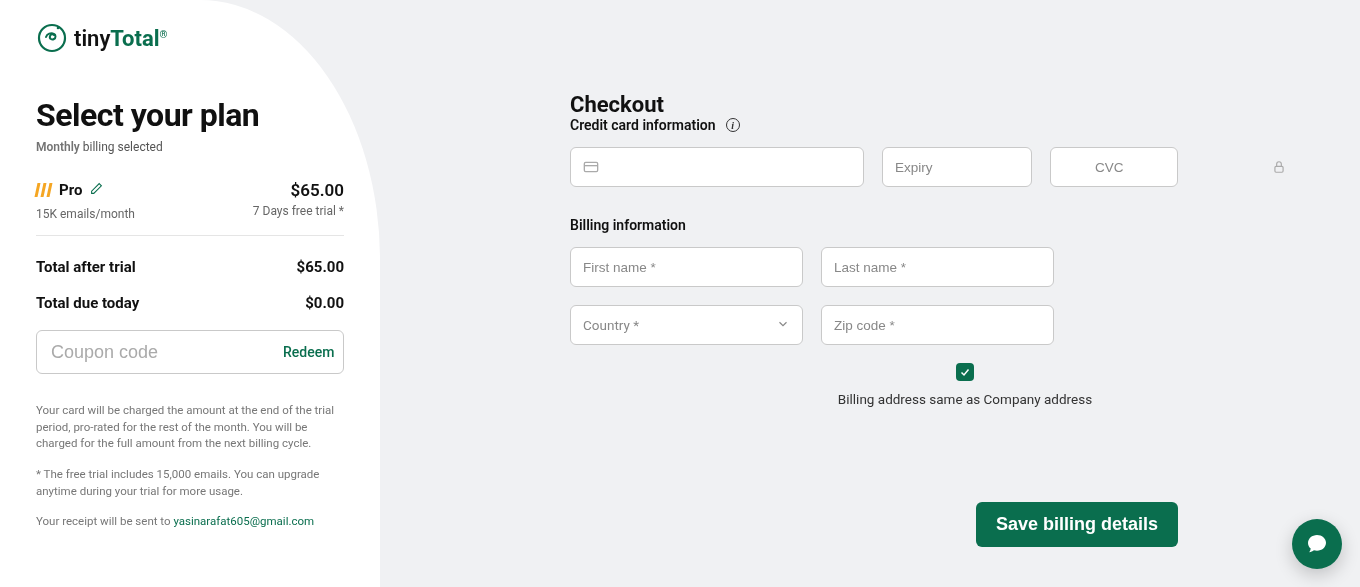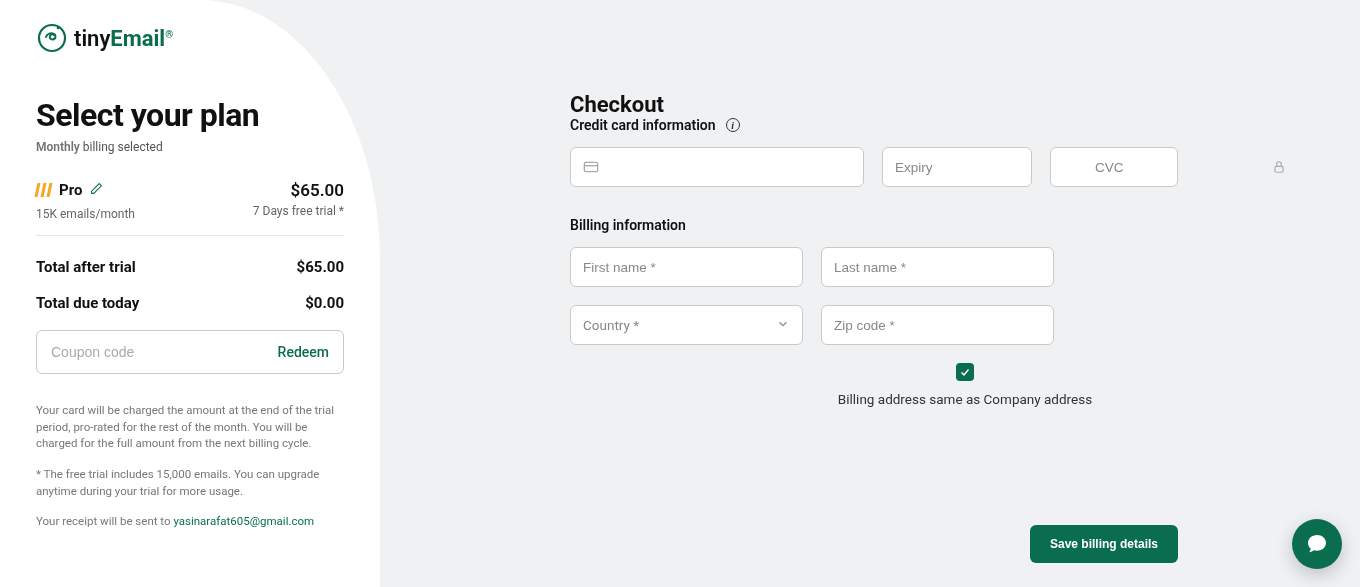--- a/index.html
+++ b/index.html
@@ -56,21 +56,21 @@
     .plan-trial { font-size: 12px; color: #666; margin-top: 4px; }
     .total-row {
       display: flex; justify-content: space-between; font-size: 15px; font-weight: 700;
       color: #111; margin-bottom: 18px;
     }
     .coupon-wrap {
       display: flex; align-items: center; border: 1px solid #c9c9c9; border-radius: 6px;
       padding: 0 14px; height: 44px; margin-top: 6px; margin-bottom: 28px;
     }
     .coupon-input {
-      flex: 1; border: none; outline: none; font-size: 14px; color: #333; background: transparent;
+      flex: 1; border: none; outline: none; font-size: 18px; color: #333; background: transparent;
     }
     .coupon-input::placeholder { color: #aaa; }
     .redeem { color: #0a6e4e; font-size: 14px; font-weight: 500; cursor: pointer; }
     .footnote { font-size: 11.5px; color: #777; line-height: 1.45; margin-bottom: 14px; }
     .footnote a { color: #0a6e4e; text-decoration: none; }
     
     .main {
       position: absolute; left: 380px; top: 0; right: 0; bottom: 0;
       padding: 92px 0 0 190px;
     }
@@ -103,23 +103,23 @@
     .select-field { justify-content: space-between; cursor: pointer; }
     .chev { color: #888; }
     .checkbox-row { display: flex; align-items: center; gap: 10px; margin-top: 14px; flex-direction: column; }
     .cb {
       width: 18px; height: 18px; background: #0a6e4e; border-radius: 4px;
       display: flex; align-items: center; justify-content: center; color: #fff;
       font-size: 12px; cursor: pointer;
     }
     .cb-label { font-size: 13.5px; color: #333; }
     .save-btn {
-      position: absolute; right: 182px; bottom: 24px;
+      position: absolute; right: 182px; bottom: 40px;
       background: #0a6e4e; color: #fff; border: none; border-radius: 6px;
-      padding: 12px 20px; font-size: 12px; font-weight: 600; cursor: pointer;
+      padding: 12px 20px; font-size: 18px; font-weight: 600; cursor: pointer;
     }
     .chat-bubble {
       position: absolute; right: 18px; bottom: 18px;
       width: 50px; height: 50px; border-radius: 50%; background: #0a6e4e;
       display: flex; align-items: center; justify-content: center;
       box-shadow: 0 6px 18px rgba(0,0,0,0.2); cursor: pointer;
     }
     .chat-bubble svg { fill: #fff; }
     .field-icon { color: #aaa; display: flex; align-items: center; }
   </style>
@@ -129,21 +129,21 @@
 <div class="sidebar">
   <div class="logo">
     <span class="logo-icon">
       <svg viewBox="0 0 32 32" width="32" height="32">
         <circle cx="16" cy="16" r="13" fill="none" stroke="#0a6e4e" stroke-width="2.2"></circle>
         <path d="M10 15c1-3 5-5 8-3 2 1 2 4 0 5-2 1-5 0-4-3 1-2 3-2 4-1" fill="none" stroke="#0a6e4e" stroke-width="2" stroke-linecap="round"></path>
         <circle cx="22" cy="6" r="1.3" fill="#0a6e4e"></circle>
       </svg>
     </span>
     <span class="logo-text">
-      <span class="tiny">tiny</span><span class="email">Email</span><span class="logo-r">®</span>
+      <span class="tiny">tiny</span><span class="email">Total</span><span class="logo-r">®</span>
     </span>
   </div>
 
   <h1 class="select-plan">Select your plan</h1>
   <div class="billing-selected">
     <span class="monthly">Monthly</span><span> billing selected</span>
   </div>
 
   <div class="plan-row">
     <div class="plan-left">

